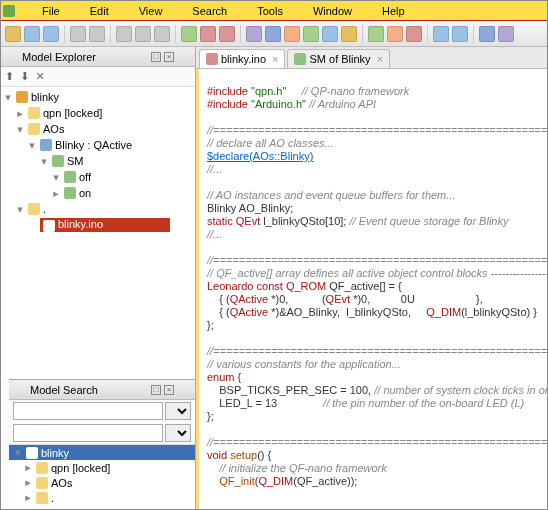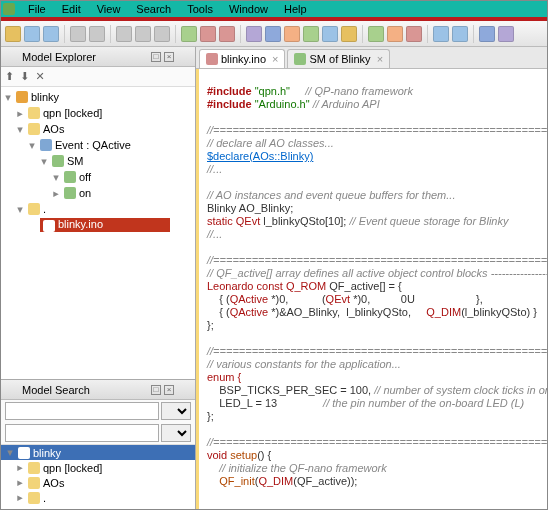--- a/index.html
+++ b/index.html
@@ -1,54 +1,54 @@
 <!DOCTYPE html>
 <html><head>
 <meta charset="utf-8">
 <style>
 *{box-sizing:border-box;margin:0;padding:0;font-family:Tahoma,sans-serif;font-size:11px;}
 body{background:#f0f0f0;color:#000;overflow:hidden;}
 .window{width:548px;height:510px;display:flex;flex-direction:column;border:1px solid #888;background:#fff;}
 .titlebar{height:22px;background:linear-gradient(#fdfdfd,#e8e8e8);border-bottom:1px solid #ccc;display:flex;align-items:center;padding:0 4px;gap:4px;}
 .titlebar .ico{width:14px;height:14px;background:#5a8fc7;border-radius:2px;}
-.menubar{height:20px;background:#14b8a6;border-bottom:4px solid #b91c1c;display:flex;align-items:center;padding:0 2px;gap:4px;}
+.menubar{height:20px;background:#fde047;border-bottom:1px solid #b91c1c;display:flex;align-items:center;padding:0 2px;gap:18px;}
 .menubar .mico{width:12px;height:12px;background:#6aa84f;border-radius:2px;margin-right:3px;}
 .menubar span{padding:2px 6px;cursor:default;}
 .toolbar{height:26px;background:linear-gradient(#f8f8f8,#e3e3e3);border-bottom:1px solid #bbb;display:flex;align-items:center;padding:0 4px;gap:3px;}
 .tb-ico{width:16px;height:16px;border:1px solid rgba(0,0,0,.15);border-radius:2px;}
 .tb-sep{width:1px;height:18px;background:#ccc;margin:0 2px;}
 .c1{background:#e6c060}.c2{background:#a8d08d}.c3{background:#9bc2e6}.c4{background:#d99694}.c5{background:#b4a7d6}.c6{background:#f4b084}.c7{background:#8ea9db}.c8{background:#c9c9c9}
 .main{flex:1;display:flex;overflow:hidden;}
 .left{width:195px;display:flex;flex-direction:column;border-right:1px solid #aaa;background:#fafafa;}
 .panel-hdr{height:20px;background:linear-gradient(#f0f0f0,#dcdcdc);border-bottom:1px solid #bbb;display:flex;align-items:center;padding:0 21px;justify-content:space-between;}
 .panel-hdr .pctl{display:flex;gap:3px;}
 .pctl div{width:10px;height:10px;border:1px solid #888;font-size:8px;text-align:center;line-height:8px;color:#666;}
 .mini-tb{height:20px;border-bottom:1px solid #ddd;display:flex;align-items:center;gap:6px;padding:0 4px;color:#666;}
 .tree{flex:1;overflow:auto;background:#fff;padding:2px 0;}
 .trow{display:flex;align-items:center;height:16px;padding:0 2px;white-space:nowrap;gap:3px;}
 .tw{display:inline-block;width:10px;text-align:center;color:#888;cursor:pointer;}
 .tico{width:12px;height:12px;border-radius:2px;flex-shrink:0;}
 .i-pkg{background:#e8a33d}.i-fold{background:#f2d479}.i-cls{background:#7fa7d4}.i-st{background:#8fc27d}.i-ev{background:#c792c7}.i-file{background:#d48f8f}
 .sel{background:#c1351d;color:#fff;width:130px;padding-left:3px;}
-.search{height:130px;border-top:1px solid #aaa;display:flex;flex-direction:column;}
+.search{height:130px;border-top:1px solid #aaa;display:flex;flex-direction:column;margin-left:8px;}
 .srow{display:flex;gap:2px;padding:2px 4px;}
 .srow input{flex:1;border:1px solid #aaa;height:18px;padding:0 3px;}
 .srow select{width:30px;border:1px solid #aaa;height:18px;}
 .sres{flex:1;background:#fff;overflow:auto;border-top:1px solid #ddd;}
 .srh{background:#3d6fb5;color:#fff;padding:1px 4px;display:flex;align-items:center;gap:3px;}
 .sritem{padding:1px 4px 1px 14px;display:flex;align-items:center;gap:3px;}
 .right{flex:1;display:flex;flex-direction:column;background:#fff;overflow:hidden;}
 .tabs{height:22px;background:#e8e8e8;border-bottom:1px solid #bbb;display:flex;align-items:flex-end;padding:0 3px;gap:2px;}
 .tab{height:19px;background:#fff;border:1px solid #bbb;border-bottom:none;border-radius:3px 3px 0 0;display:flex;align-items:center;padding:0 6px;gap:3px;}
 .tab .x{color:#999;margin-left:3px;}
 .tab.inactive{background:#ededed;}
 .code{flex:1;overflow:auto;font-family:Consolas,monospace;font-size:11px;line-height:13px;padding:3px 6px;white-space:pre;color:#333;position:relative;}
 .gutter{position:absolute;left:0;top:0;bottom:0;width:3px;background:#f9d978;}
 .code-inner{margin-left:5px;}
-.kw{color:#a11;} .str{color:#170;} .cm{color:#888;font-style:italic;} .mac{color:#a11;font-weight:bold;} .fn{color:#b04800;} .lnk{color:#06c;text-decoration:underline;}
+.kw{color:#a11;} .str{color:#170;} .cm{color:#888;font-style:italic;} .mac{color:#a11;} .fn{color:#b04800;} .lnk{color:#06c;text-decoration:underline;}
 </style>
 </head>
 <body>
 
 <div class="window">
   <div class="menubar">
     <div class="mico"></div>
     <span>File</span>
     <span>Edit</span>
     <span>View</span>
@@ -117,21 +117,21 @@
             <span>qpn [locked]</span>
           </div>
         <div class="trow" style="padding-left:14px">
             <span class="tw">▾</span>
             <div class="tico i-fold"></div>
             <span>AOs</span>
           </div>
         <div class="trow" style="padding-left:26px">
             <span class="tw">▾</span>
             <div class="tico i-cls"></div>
-            <span>Event : QActive</span>
+            <span>Blinky : QActive</span>
           </div>
         <div class="trow" style="padding-left:38px">
             <span class="tw">▾</span>
             <div class="tico i-st"></div>
             <span>SM</span>
           </div>
         <div class="trow" style="padding-left:50px">
             <span class="tw">▾</span>
             <div class="tico i-st"></div>
             <span>off</span>

